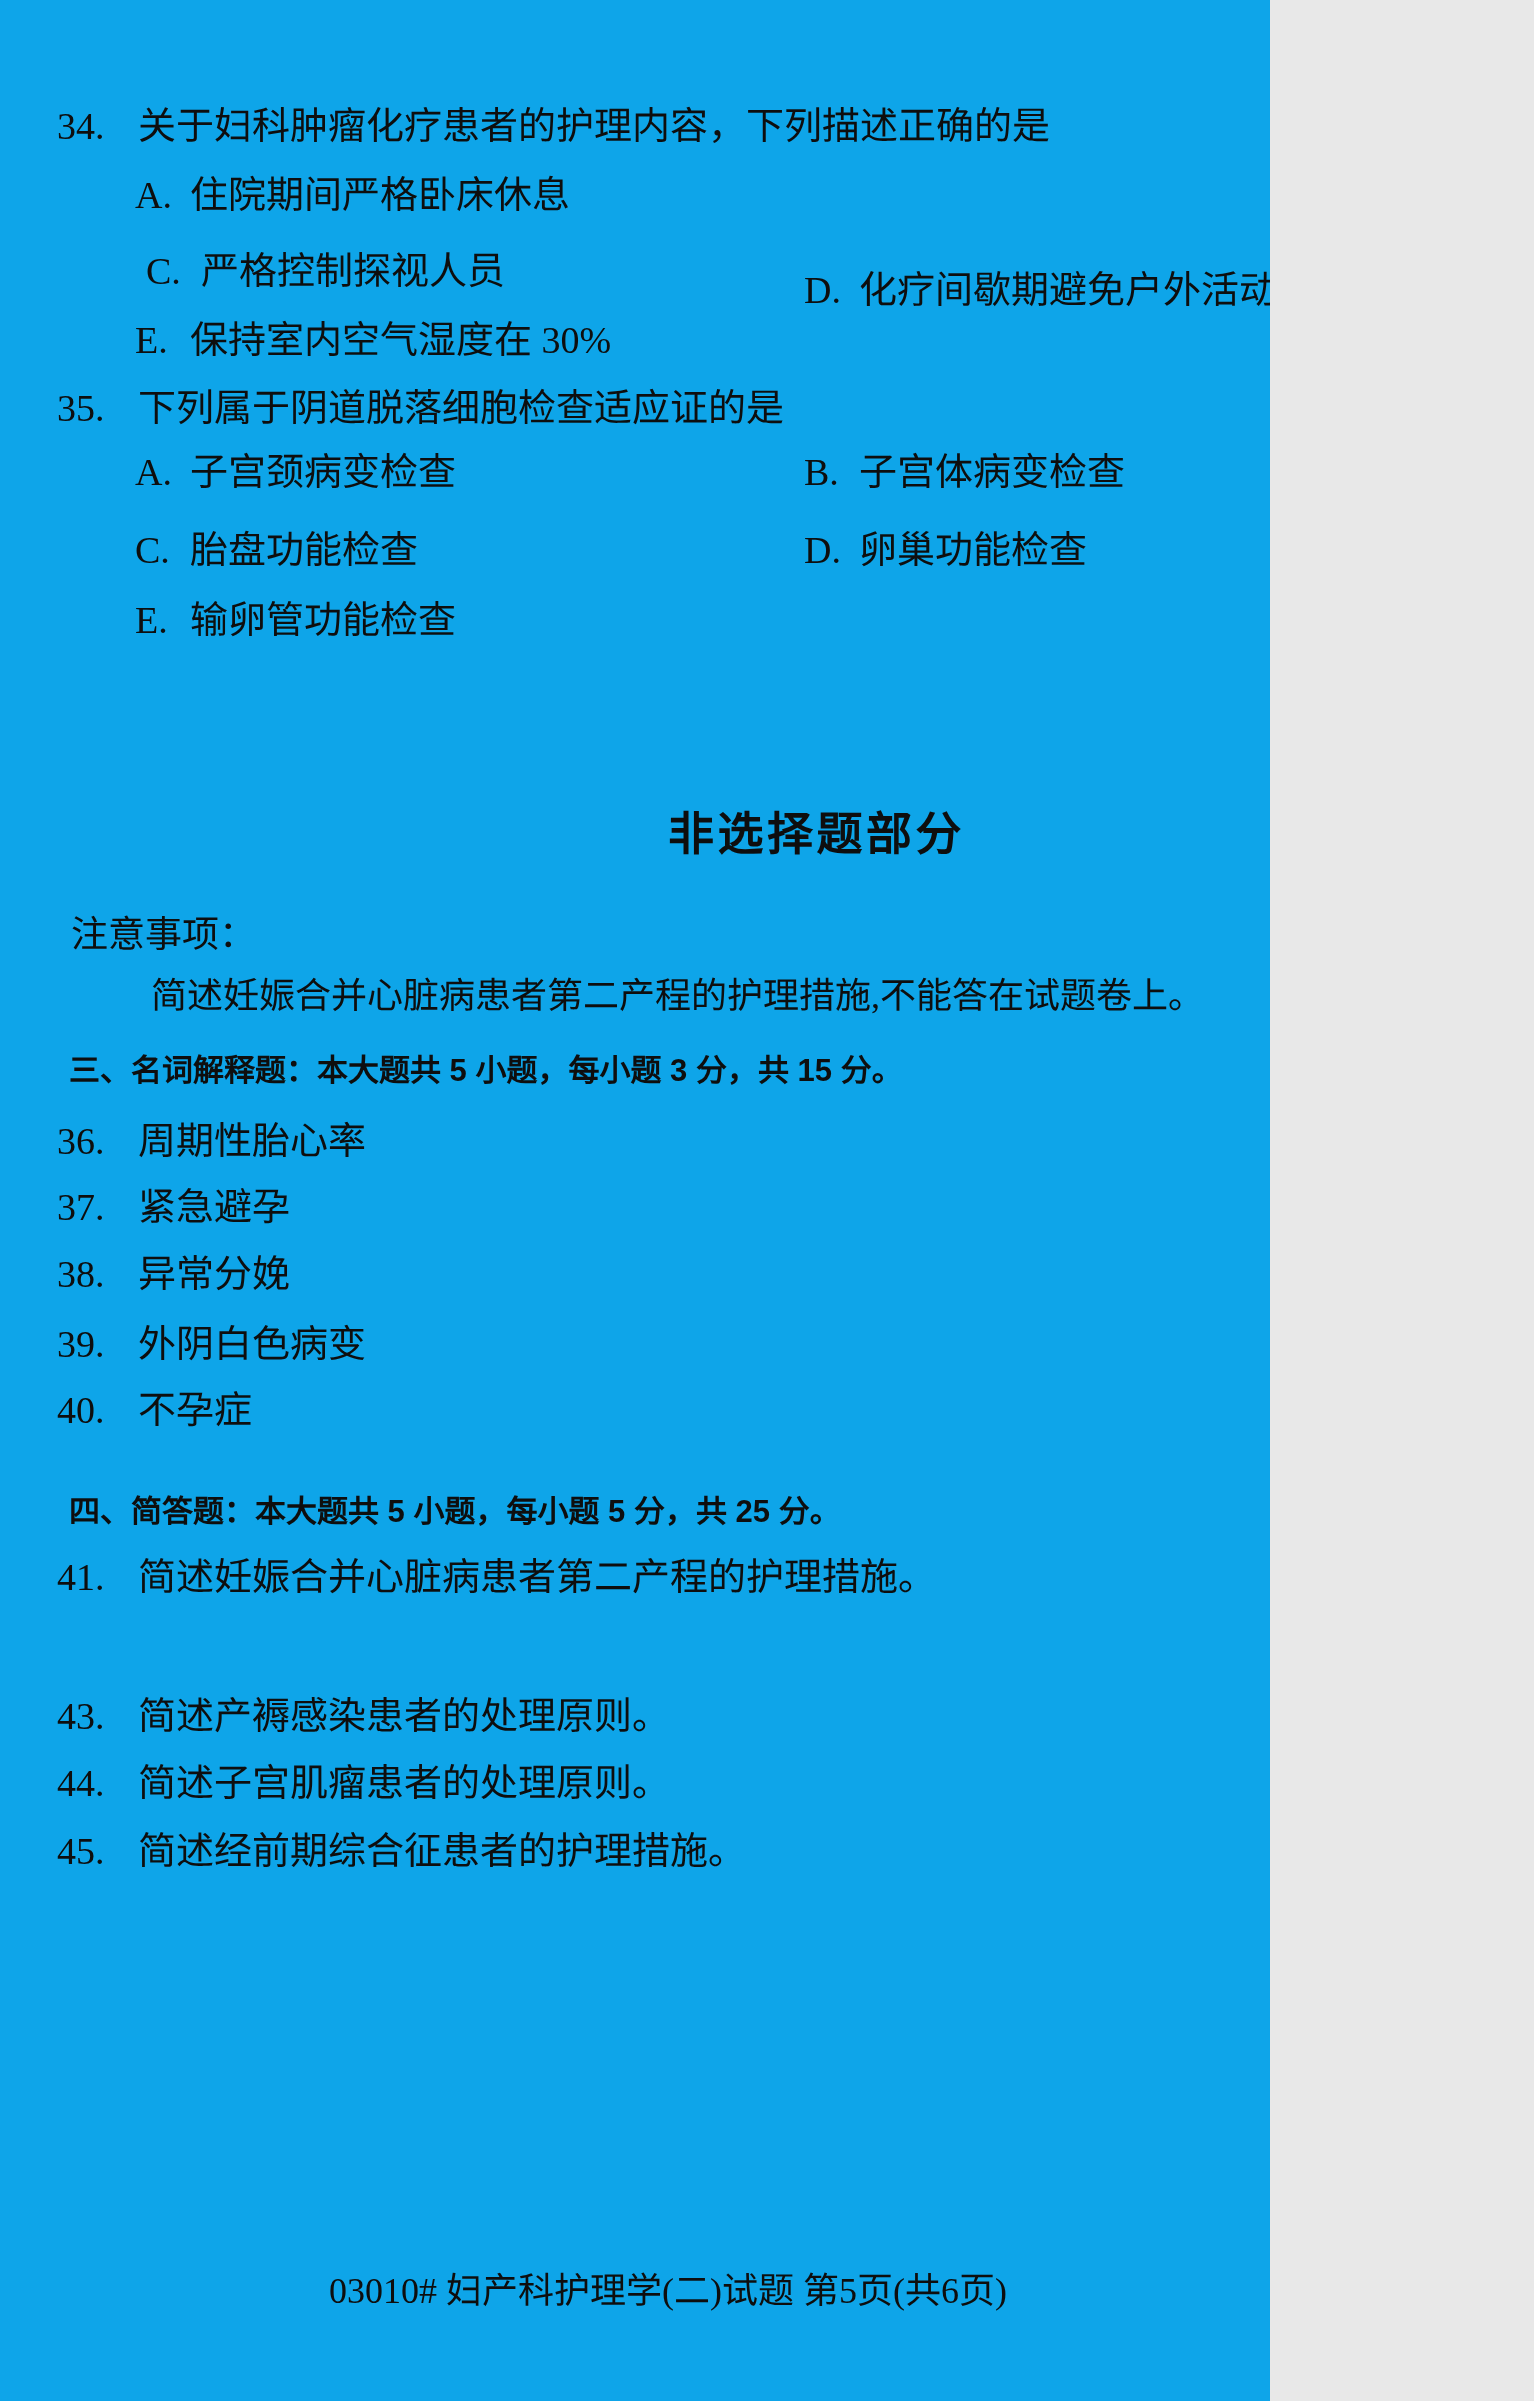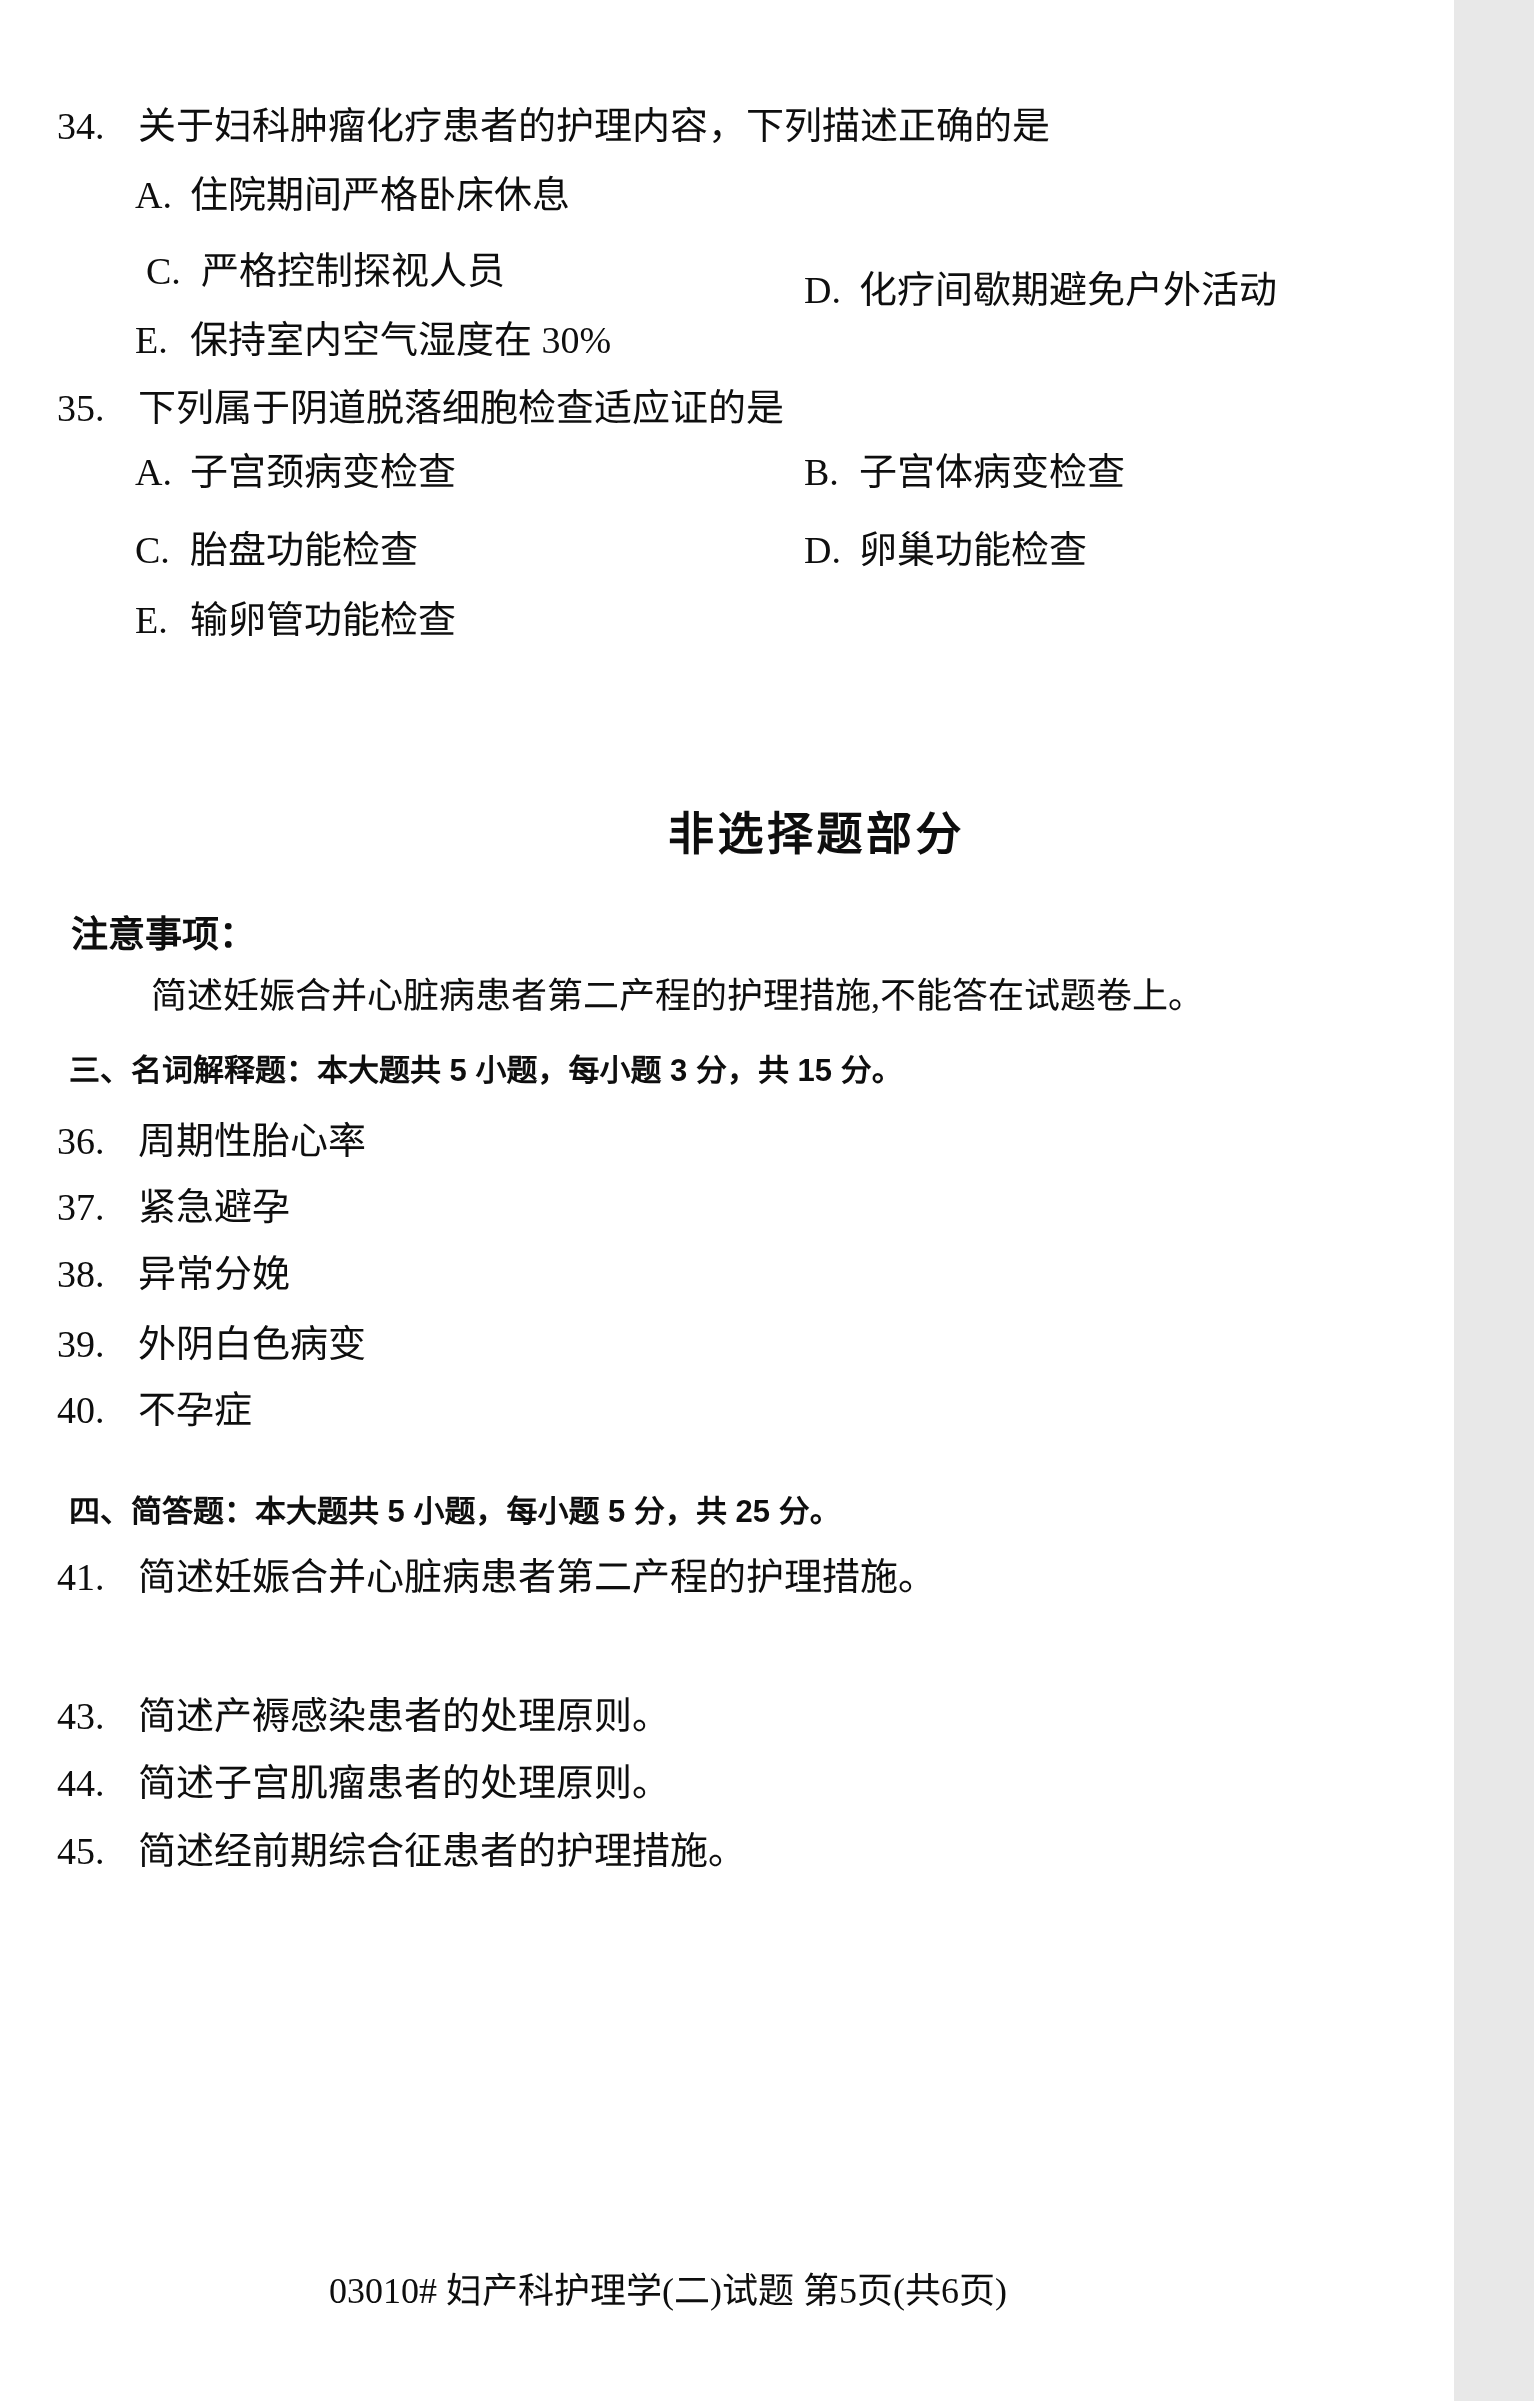--- a/index.html
+++ b/index.html
@@ -1,20 +1,20 @@
 <!DOCTYPE html>
 <html lang="zh-CN" style="font-size:14px"><head>
 <meta charset="utf-8">
 <style>
   html,body{margin:0;padding:0;background:#e8e8e8;}
   .page{
     position:relative;
-    width:1454px;
+    width:1270px;
     height:2401px;
-    background:#ffffff;
+    background:#0ea5e9;
     overflow:hidden;
     font-family:"Liberation Serif","DejaVu Serif",serif;
     color:#0e0e0e;
   }
   .line{
     position:absolute;
     left:57px;
     font-size:38px;
     line-height:1.1;
     white-space:nowrap;
@@ -40,21 +40,21 @@
     font-size:46px;
     font-weight:bold;
     letter-spacing:3.5px;
     white-space:nowrap;
   }
   .notice-label{
     position:absolute;
     left:71px;
     top:904px;
     font-size:37px;
-    font-weight:bold;
+    font-weight:normal;
     font-family:"Liberation Sans","DejaVu Sans",sans-serif;
     white-space:nowrap;
   }
   .notice-text{
     position:absolute;
     left:151px;
     top:966px;
     font-size:36px;
     white-space:nowrap;
   }

